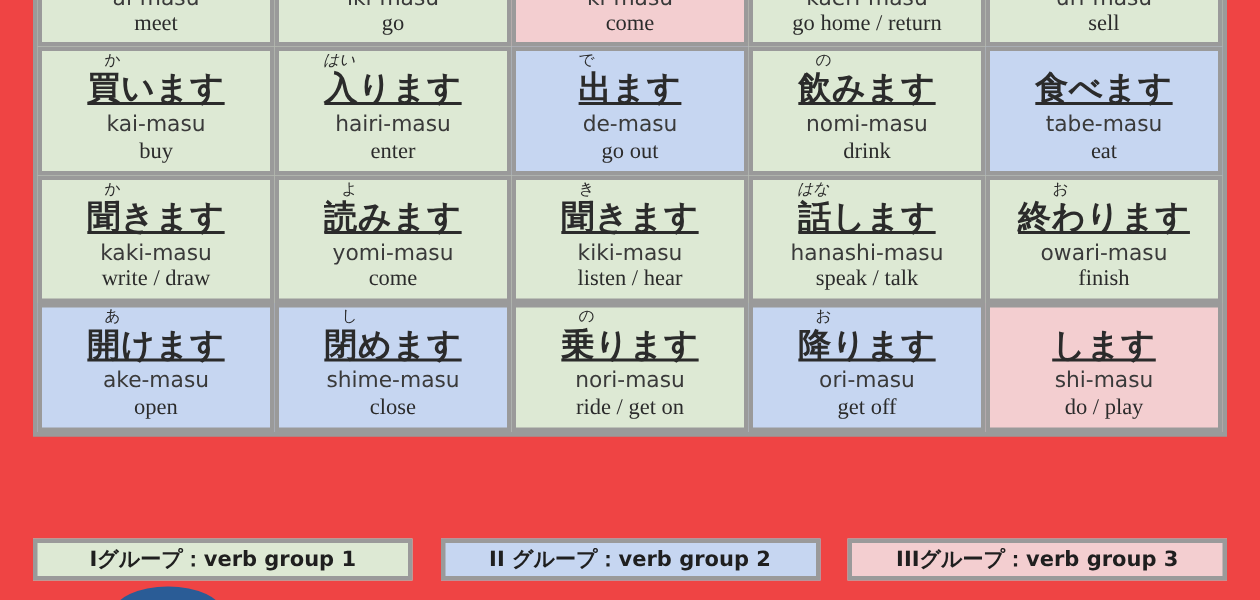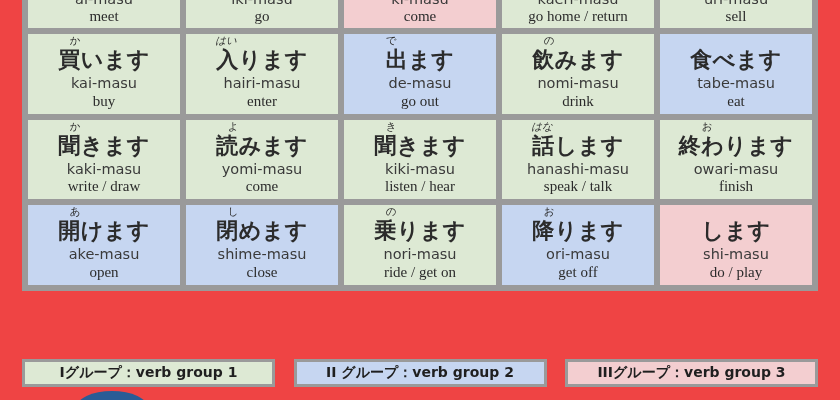--- a/index.html
+++ b/index.html
@@ -76,20 +76,21 @@
     position: absolute;
     bottom: -1px;
     left: 0;
     right: 0;
     font-family: "DejaVu Sans", sans-serif;
     font-weight: bold;
     font-size: 22px;
     color: #2b2b2b;
     letter-spacing: 0.5px;
     white-space: nowrap;
+    text-decoration: underline;
   }
 
   .romaji {
     display: block;
     font-family: "DejaVu Sans", sans-serif;
     font-size: 14.5px;
     color: #3a3a3a;
     margin-top: 6px;
     white-space: nowrap;
   }

